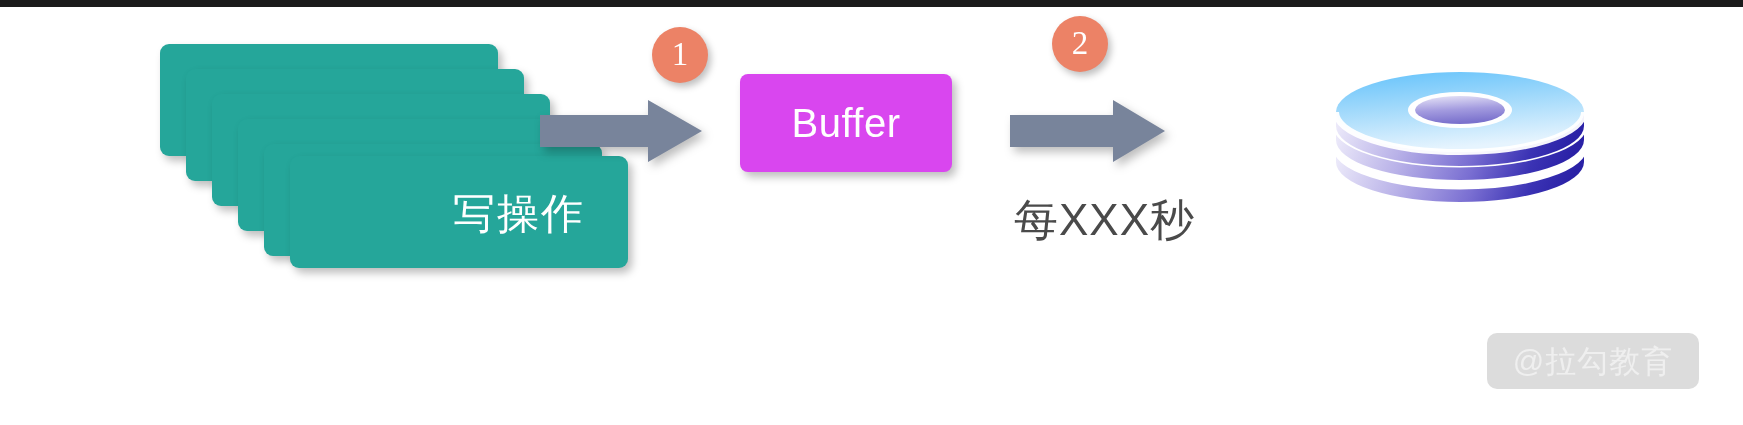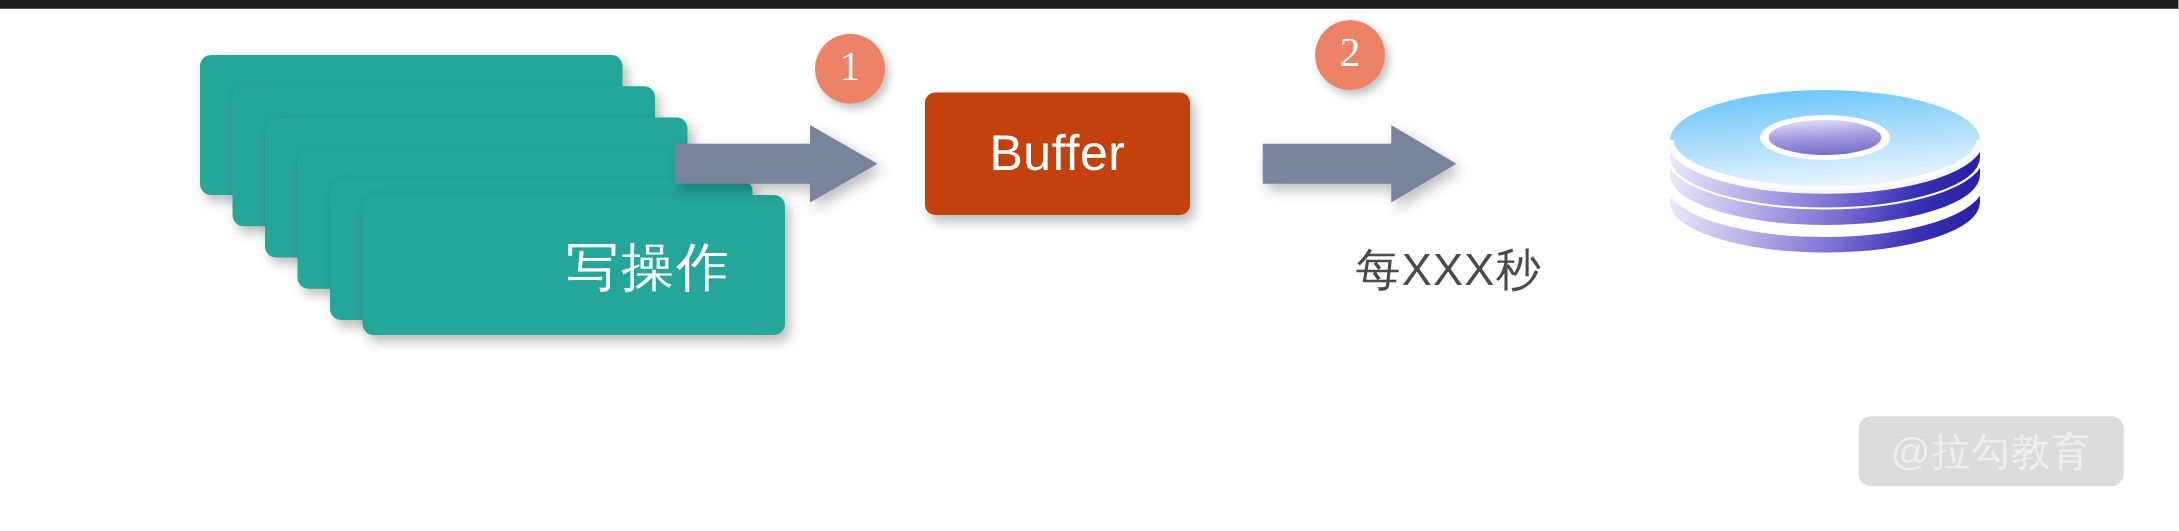--- a/index.html
+++ b/index.html
@@ -87,43 +87,43 @@
     padding-bottom: 2px;
   }
 
   
   #buffer-box {
     position: absolute;
     left: 740px;
     top: 74px;
     width: 212px;
     height: 98px;
-    background: #c2410c;
+    background: #d946ef;
     border-radius: 8px;
     box-shadow: 4px 5px 9px rgba(0,0,0,0.26);
     display: flex;
     align-items: center;
     justify-content: center;
   }
   #buffer-box .buffer-label {
     color: #ffffff;
     font-size: 40px;
     line-height: 1;
     letter-spacing: 0.5px;
   }
 
   
   #interval-caption {
     position: absolute;
     left: 1014px;
     top: 196px;
     width: 290px;
-    text-align: center;
+    text-align: left;
     color: #4a4a4a;
-    font-size: 36px;
+    font-size: 44px;
     line-height: 1.1;
     letter-spacing: 1px;
     white-space: nowrap;
   }
 
   
   #database-icon {
     position: absolute;
     left: 1330px;
     top: 68px;

